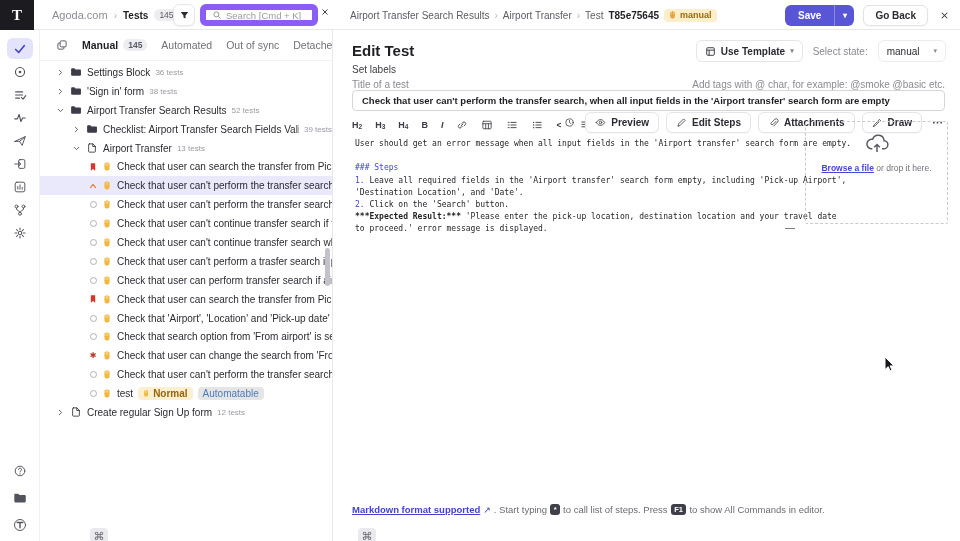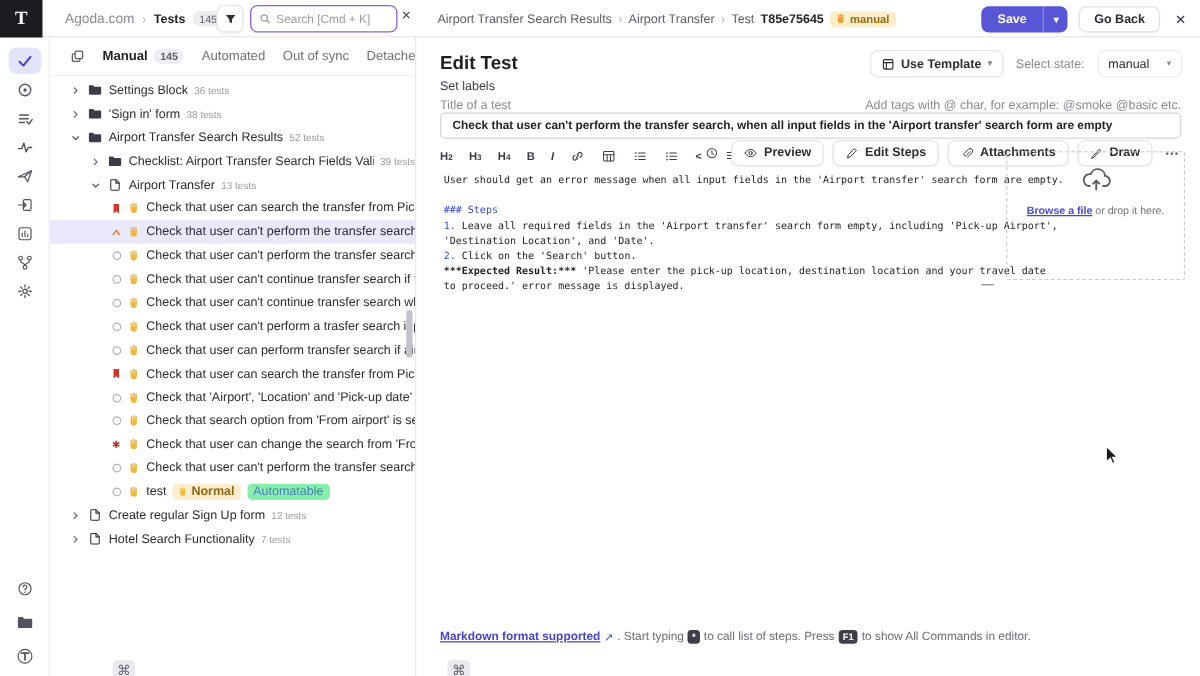--- a/index.html
+++ b/index.html
@@ -16,22 +16,22 @@
               color:#fff; display:flex; align-items:center; justify-content:center;
               font-family:"Liberation Serif", serif; font-weight:bold; font-size:15px; }
   .tb-left { position:absolute; left:52px; top:0; height:30px; display:flex; align-items:center; gap:6px; }
   .tb-project { color:#8b8b95; font-size:11px; }
   .tb-sep { color:#b6b6bf; font-size:10px; }
   .tb-section { font-weight:bold; font-size:10px; color:#1f1f24; }
   .pill { background:#ececf1; color:#5a5a64; font-size:8.5px; padding:1px 5px; border-radius:8px; }
   .filter-btn { position:absolute; left:173px; top:4px; width:22px; height:22px; border:1px solid #e6e6ea;
                 border-radius:6px; background:#fff; box-shadow:0 1px 2px rgba(0,0,0,.06);
                 display:flex; align-items:center; justify-content:center; color:#2b2b33; }
-  .search-box { position:absolute; left:200px; top:4px; width:118px; height:22px; border:1px solid #8b5cf6;
-                border-radius:6px; background:#fff; display:flex; align-items:center; padding:0 6px; gap:4px; color:#9a9aa3; }
+  .search-box { position:absolute; left:200px; top:4px; width:118px; height:22px; border:6px solid #8b5cf6;
+                border-radius:6px; background:#fff; display:flex; align-items:flex-start; padding:0 6px; gap:4px; color:#9a9aa3; }
   .search-box input { border:none; outline:none; width:90px; font-size:9.5px; color:#51515c;
                       font-family:"Liberation Sans",sans-serif; background:transparent; }
   .search-box input::placeholder { color:#9a9aa3; }
   .tb-x { position:absolute; left:320px; top:7px; color:#44444d; }
   .tb-crumb { position:absolute; left:350px; top:0; height:30px; display:flex; align-items:center; gap:5px;
               font-size:10px; color:#5c5c66; white-space:nowrap; }
   .crumb-id { font-weight:bold; color:#1f1f24; }
   .badge-manual { display:inline-flex; align-items:center; gap:3px; background:#fbeecb; color:#9a6910;
                   font-size:9px; font-weight:bold; border-radius:4px; padding:1.5px 5px; }
   .tb-actions { position:absolute; right:10px; top:0; height:30px; display:flex; align-items:center; gap:9px; }
@@ -68,21 +68,21 @@
   .trow.sel { background:#e9e9fb; }
   .trow .count { color:#9a9aa3; font-size:8px; }
   .trow .chev { color:#5b5b66; width:9px; flex:0 0 auto; }
   .tlabel { overflow:hidden; text-overflow:clip; }
   .marker { width:10px; flex:0 0 auto; display:inline-flex; justify-content:center; }
   .circle-marker { width:7px; height:7px; border:1.2px solid #b1b1ba; border-radius:50%; }
   .star-marker { color:#b8392b; font-size:8px; line-height:1; }
   .badge-sm { font-size:10px; font-weight:bold; border-radius:4px; padding:1px 5px; display:inline-flex;
               align-items:center; gap:3px; }
   .badge-warn { background:#fcefd0; color:#96640c; }
-  .badge-info { background:#86efac; color:#4a7dbd; font-weight:normal; }
+  .badge-info { background:#e5e5e5; color:#4a7dbd; font-weight:normal; }
   .tree-scroll { position:absolute; right:2px; top:218px; width:5px; height:38px; background:#c2c2ca; border-radius:3px; }
   .cmd-key { position:absolute; width:18px; height:16px; background:#e9e9ee; border-radius:4px; color:#6a6a74;
              font-size:11px; display:flex; align-items:center; justify-content:center; }
 
   
   .edit-panel { position:absolute; left:334px; top:30px; width:626px; height:511px; background:#fff; }
   .ep-head { position:absolute; left:18px; top:12px; font-size:15px; font-weight:bold; color:#1f1f24; }
   .ep-head-right { position:absolute; right:14px; top:10px; display:flex; align-items:center; gap:10px; }
   .btn-template { height:22px; border:1px solid #e4e4e9; border-radius:6px; background:#fff; display:flex;
                   align-items:center; gap:5px; padding:0 8px; font-size:10px; font-weight:bold; color:#2b2b33; }
@@ -625,35 +625,20 @@
           </span>
           <span class="ic ">
             <svg width="12" height="12" viewBox="0 0 16 16" fill="none" stroke="currentColor" stroke-width="1.1" stroke-linecap="round" stroke-linejoin="round">
               <path d="M4.5 2.5h4.6l3.4 3.2v6.8a1 1 0 0 1-1 1h-7a1 1 0 0 1-1-1v-9a1 1 0 0 1 1-1z"></path>
               <path d="M9 2.5V6h3.5"></path>
             </svg>
           </span>
           <span class="tlabel">Create regular Sign Up form</span>
           <span class="count">12 tests</span>
         </div>
-        <div class="trow" style="padding-left: 16px;">
-          <span class="chev ic" style="width:9px">
-            <svg width="9" height="9" viewBox="0 0 16 16" fill="none" stroke="currentColor" stroke-width="1.7" stroke-linecap="round" stroke-linejoin="round">
-              <polyline points="6,4 10,8 6,12"></polyline>
-            </svg>
-          </span>
-          <span class="ic ">
-            <svg width="12" height="12" viewBox="0 0 16 16" fill="none" stroke="currentColor" stroke-width="1.1" stroke-linecap="round" stroke-linejoin="round">
-              <path d="M4.5 2.5h4.6l3.4 3.2v6.8a1 1 0 0 1-1 1h-7a1 1 0 0 1-1-1v-9a1 1 0 0 1 1-1z"></path>
-              <path d="M9 2.5V6h3.5"></path>
-            </svg>
-          </span>
-          <span class="tlabel">Hotel Search Functionality</span>
-          <span class="count">7 tests</span>
-        </div>
       </div>
     <div class="tree-scroll"></div>
     <div class="cmd-key" style="left:50px; top:498px;">⌘</div>
   </section>
 
   <section class="edit-panel">
     <h2 class="ep-head">Edit Test</h2>
     <div class="ep-head-right">
       <button class="btn-template">
         <span class="ic">

